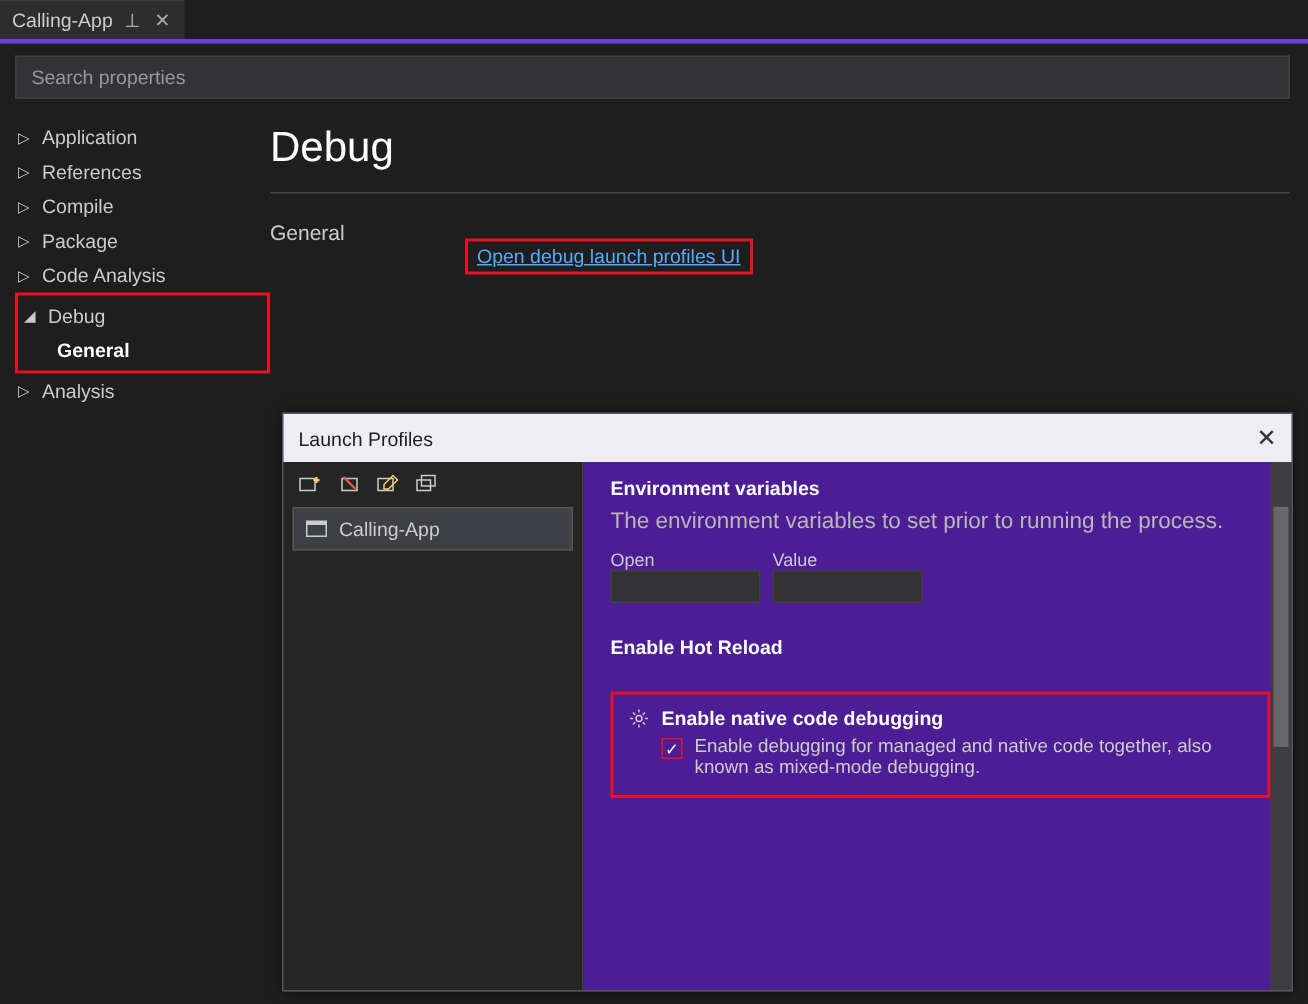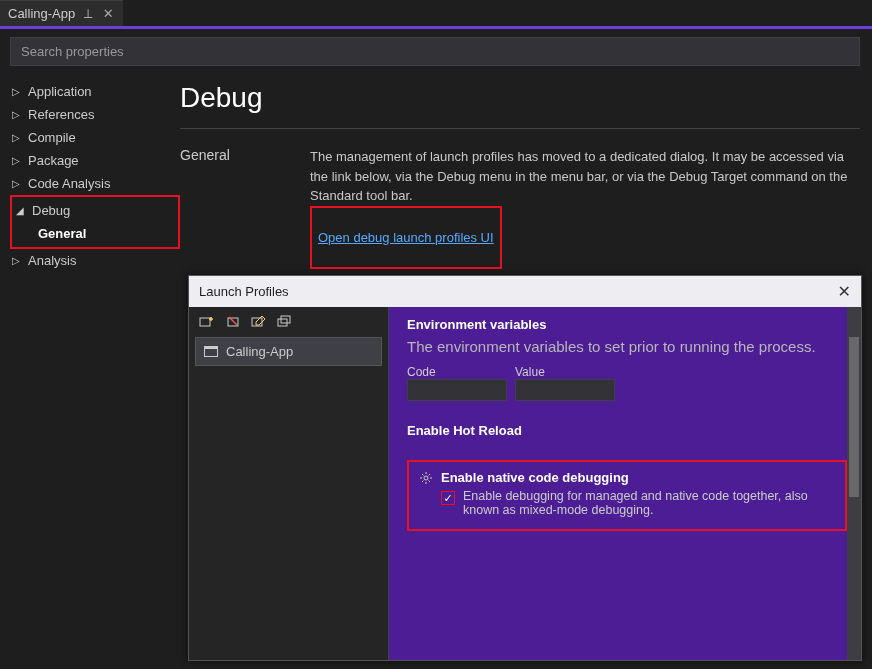--- a/index.html
+++ b/index.html
@@ -91,21 +91,22 @@
       color: #fff;
       margin: 6px 0 14px 0;
     }
     .hr { border-top: 1px solid #444; margin-bottom: 18px; }
     .section-row { display: flex; gap: 40px; }
     .section-label { width: 90px; color: #ccc; font-size: 14px; flex-shrink: 0; }
     .section-body { flex: 1; color: #c8c8c8; line-height: 1.5; font-size: 13px; }
     .link-box {
       border: 2px solid #e81123;
       display: inline-block;
-      padding: 20px 6px;
+      padding: 0 6px;
+      margin-top: 12px;
     }
     .link {
       color: #55aaff;
       text-decoration: underline;
       cursor: pointer;
     }
     
     .dialog {
       position: absolute;
       left: 188px;
@@ -300,21 +301,20 @@
           </div>
         </div>
       </div>
 
       <div class="right-col">
         <div class="page-title">Debug</div>
         <div class="hr"></div>
         <div class="section-row">
           <div class="section-label">General</div>
           <div class="section-body">
-            <div>The management of launch profiles has moved to a dedicated dialog. It may be accessed via the link below, via the Debug menu in the menu bar, or via the Debug Target command on the Standard tool bar.</div>
             <div class="link-box">
               <span class="link">Open debug launch profiles UI</span>
             </div>
           </div>
         </div>
       </div>
     </div>
   </div>
 </div>
 
@@ -356,21 +356,21 @@
         <span>Calling-App</span>
       </div>
     </div>
     <div class="dialog-right">
 
       <div class="group">
         <div class="group-title">Environment variables</div>
         <div class="group-desc">The environment variables to set prior to running the process.</div>
         <div class="kv-row">
           <div style="width:100px;">
-            <div class="kv-label">Code</div>
+            <div class="kv-label">Open</div>
             <div class="kv-input"></div>
           </div>
           <div style="width:100px;">
             <div class="kv-label">Value</div>
             <div class="kv-input"></div>
           </div>
         </div>
       </div>
 
       <div class="group">

